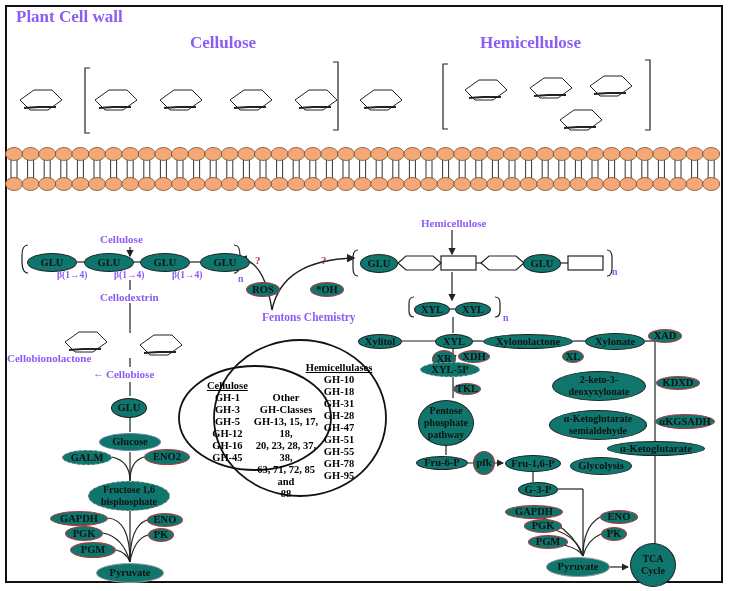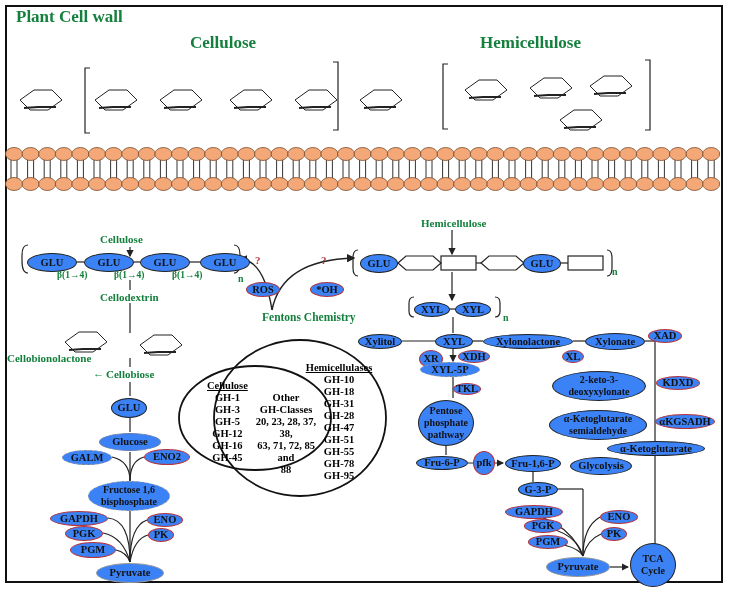--- a/index.html
+++ b/index.html
@@ -1,20 +1,20 @@
 <!DOCTYPE html>
 <html><head>
 <meta charset="utf-8">
 <style>
   html, body { margin:0; padding:0; background:#fff; }
   body { width:730px; height:591px; position:relative; overflow:hidden; font-family:"Liberation Serif", serif; }
   #frame { position:absolute; left:5px; top:5px; width:718px; height:578px; border:2px solid #111; box-sizing:border-box; }
-  .txt { position:absolute; font-family:"Liberation Serif", serif; color:#15803d; white-space:nowrap; }
+  .txt { position:absolute; font-family:"Liberation Serif", serif; color:#8b5cf6; white-space:nowrap; }
   .b { font-weight:bold; }
-  .node { position:absolute; border:1.6px solid #222; border-radius:50%; box-sizing:border-box; display:flex; align-items:center; justify-content:center; text-align:center; font-weight:bold; font-size:10.5px; line-height:12px; background:#3b82f6; font-family:"Liberation Serif", serif; color:#111; }
+  .node { position:absolute; border:1.6px solid #222; border-radius:50%; box-sizing:border-box; display:flex; align-items:center; justify-content:center; text-align:center; font-weight:bold; font-size:10.5px; line-height:12px; background:#0f766e; font-family:"Liberation Serif", serif; color:#111; }
   .enz { border-color:#b5343a; }
   .dash { border:1.4px dashed #aaa; }
   .grey { border-color:#999; }
   .blue { border-color:#6a7ba8; }
   svg#lines { position:absolute; left:0; top:0; }
   .venn-col { position:absolute; text-align:center; font-weight:bold; font-size:10.5px; line-height:12px; font-family:"Liberation Serif", serif; }
   .u { text-decoration:underline;font-family:Liberation Serif, serif; }
 </style>
 </head>
 <body>
@@ -325,20 +325,21 @@
   <div>GH-1</div>
   <div>GH-3</div>
   <div>GH-5</div>
   <div>GH-12</div>
   <div>GH-16</div>
   <div>GH-45</div>
 </div>
 <div class="venn-col" style="left:248px;top:392px;width:76px;">
   <div>Other</div>
   <div>GH-Classes</div>
+  <div>GH-13, 15, 17, 18,</div>
   <div>20, 23, 28, 37, 38,</div>
   <div>63, 71, 72, 85 and</div>
   <div>88</div>
 </div>
 <div class="venn-col" style="left:303px;top:362px;width:72px;">
   <div class="u">Hemicellulases</div>
   <div>GH-10</div>
   <div>GH-18</div>
   <div>GH-31</div>
   <div>GH-28</div>
@@ -354,21 +355,21 @@
 <div class="node" style="left:523px;top:254px;width:38px;height:19px;">GLU</div>
 <div class="txt b" style="left:612px;top:266px;font-size:10px;">n</div>
 <div class="node" style="left:414px;top:302px;width:36px;height:15px;">XYL</div>
 <div class="node" style="left:455px;top:302px;width:36px;height:15px;">XYL</div>
 <div class="txt b" style="left:503px;top:312px;font-size:10px;">n</div>
 
 <div class="node" style="left:358px;top:334px;width:44px;height:15px;">Xylitol</div>
 <div class="node" style="left:435px;top:334px;width:38px;height:15px;">XYL</div>
 <div class="node" style="left:483px;top:334px;width:90px;height:15px;">Xylonolactone</div>
 <div class="node" style="left:585px;top:333px;width:60px;height:17px;">Xylonate</div>
-<div class="node enz" style="left:419px;top:350px;width:24px;height:18px;">XR</div>
+<div class="node enz" style="left:432px;top:350px;width:24px;height:18px;">XR</div>
 <div class="node enz" style="left:458px;top:350px;width:32px;height:13px;">XDH</div>
 <div class="node enz" style="left:562px;top:350px;width:22px;height:13px;">XL</div>
 <div class="node enz" style="left:648px;top:329px;width:34px;height:14px;">XAD</div>
 <div class="node grey dash" style="left:420px;top:362px;width:60px;height:15px;">XYL-5P</div>
 <div class="node enz" style="left:453px;top:383px;width:28px;height:12px;">TKL</div>
 <div class="node" style="left:418px;top:400px;width:56px;height:46px;font-size:10px;">Pentose phosphate pathway</div>
 <div class="node" style="left:552px;top:371px;width:94px;height:30px;font-size:10px;">2-keto-3-deoxyxylonate</div>
 <div class="node enz" style="left:656px;top:376px;width:44px;height:14px;">KDXD</div>
 <div class="node" style="left:549px;top:410px;width:98px;height:30px;font-size:10px;">α-Ketoglutarate semialdehyde</div>
 <div class="node enz" style="left:655px;top:414px;width:60px;height:15px;">αKGSADH</div>

